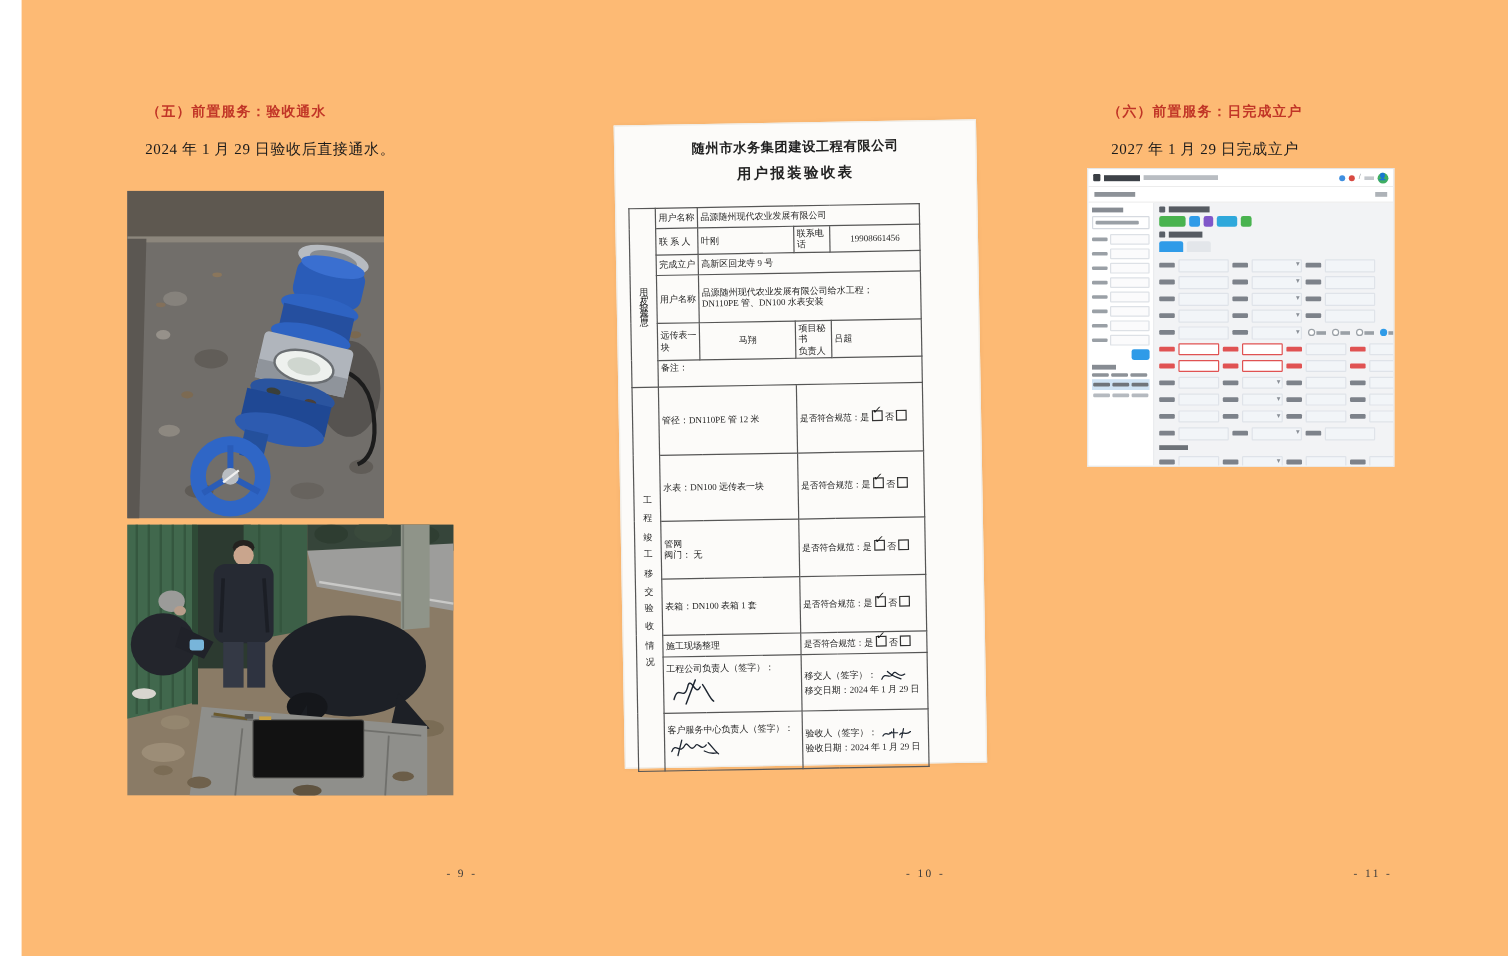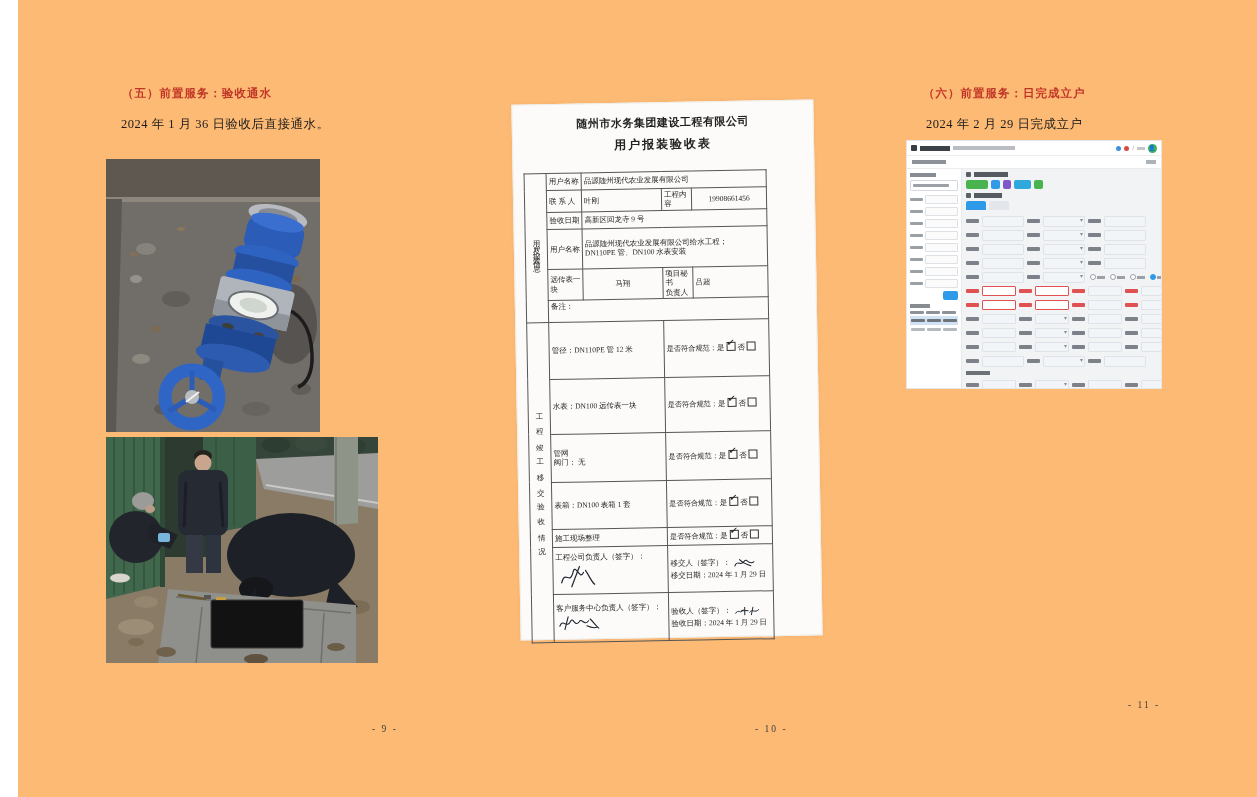--- a/index.html
+++ b/index.html
@@ -91,21 +91,21 @@
   .rdot{width:4px;height:4px;border:1px solid #9aa0a6;border-radius:50%;background:#fff;}
   .rdot.on{background:#2f9be8;border-color:#2f9be8;}
   .rbar{width:8px;height:3px;background:#9aa0a6;}
 </style>
 </head>
 <body>
 
 <div class="canvas">
 
   <div class="abs red-head" style="left:104px;top:86px;">（五）前置服务：验收通水</div>
-  <div class="abs body-line" style="left:103px;top:116px;">2024 年 1 月 36 日验收后直接通水。</div>
+  <div class="abs body-line" style="left:103px;top:116px;">2024 年 1 月 29 日验收后直接通水。</div>
 
   <svg class="abs photo" style="left:88px;top:159px;" width="214" height="273" viewBox="0 0 214 273">
     <rect width="214" height="273" fill="#716e6a"></rect>
     <rect width="214" height="40" fill="#5e5850"></rect>
     <rect y="38" width="214" height="5" fill="#8c867c"></rect>
     <polygon points="0,40 16,40 10,273 0,273" fill="#5b5752"></polygon>
     <ellipse cx="40" cy="90" rx="10" ry="6" fill="#86827c"></ellipse>
       <ellipse cx="70" cy="140" rx="14" ry="8" fill="#615d58"></ellipse>
     <ellipse cx="35" cy="200" rx="9" ry="5" fill="#8d8880"></ellipse>
       <ellipse cx="60" cy="250" rx="12" ry="6" fill="#5f5b56"></ellipse>
@@ -228,25 +228,25 @@
         </colgroup>
       <tbody>
           <tr style="height:17px">
         <td rowspan="6" class="vlab">用户及报装信息</td>
         <td>用户名称</td>
         <td colspan="3">品源随州现代农业发展有限公司</td>
       </tr>
       <tr style="height:17px">
         <td>联 系 人</td>
         <td>叶刚</td>
-        <td class="sm">工程内容</td>
+        <td class="sm">联系电话</td>
         <td style="text-align:center">19908661456</td>
       </tr>
       <tr style="height:17px">
-        <td>验收日期</td>
+        <td>完成立户</td>
         <td colspan="3">高新区回龙寺 9 号</td>
       </tr>
       <tr style="height:40px">
         <td>用户名称</td>
         <td colspan="3" class="pre">品源随州现代农业发展有限公司给水工程；
 DN110PE 管、DN100 水表安装</td>
       </tr>
       <tr style="height:24px">
         <td>远传表一块</td>
         <td style="text-align:center">马翔</td>
@@ -319,21 +319,21 @@
           <span>验收日期：2024 年 1 月 29 日</span>
         </td>
       </tr>
     </tbody>
       </table>
   </div>
 
   <div class="abs pagenum" style="left:737px;top:724px;">- 10 -</div>
 
   <div class="abs red-head" style="left:905px;top:86px;">（六）前置服务：日完成立户</div>
-  <div class="abs body-line" style="left:908px;top:116px;">2024 年 2 月 29 日完成立户</div>
+  <div class="abs body-line" style="left:908px;top:116px;">2027 年 1 月 29 日完成立户</div>
 
   <div class="app">
     <div class="app-nav">
       <div class="nav-ic"></div>
       <div class="brandbar"></div>
       <div class="subbar"></div>
       <div class="nav-right">
         <div class="dot-b"></div>
         <div class="dot-r"></div>
         <span class="slash">/</span>
@@ -548,15 +548,15 @@
               <div class="ginp narrow"></div>
               <div class="glab"></div>
               <div class="ginp narrow"></div>
             </div>
           </div>
 
       </div>
     </div>
   </div>
 
-  <div class="abs pagenum" style="left:1110px;top:700px;">- 11 -</div>
+  <div class="abs pagenum" style="left:1110px;top:724px;">- 11 -</div>
 
 </div>
 
 </body></html>

